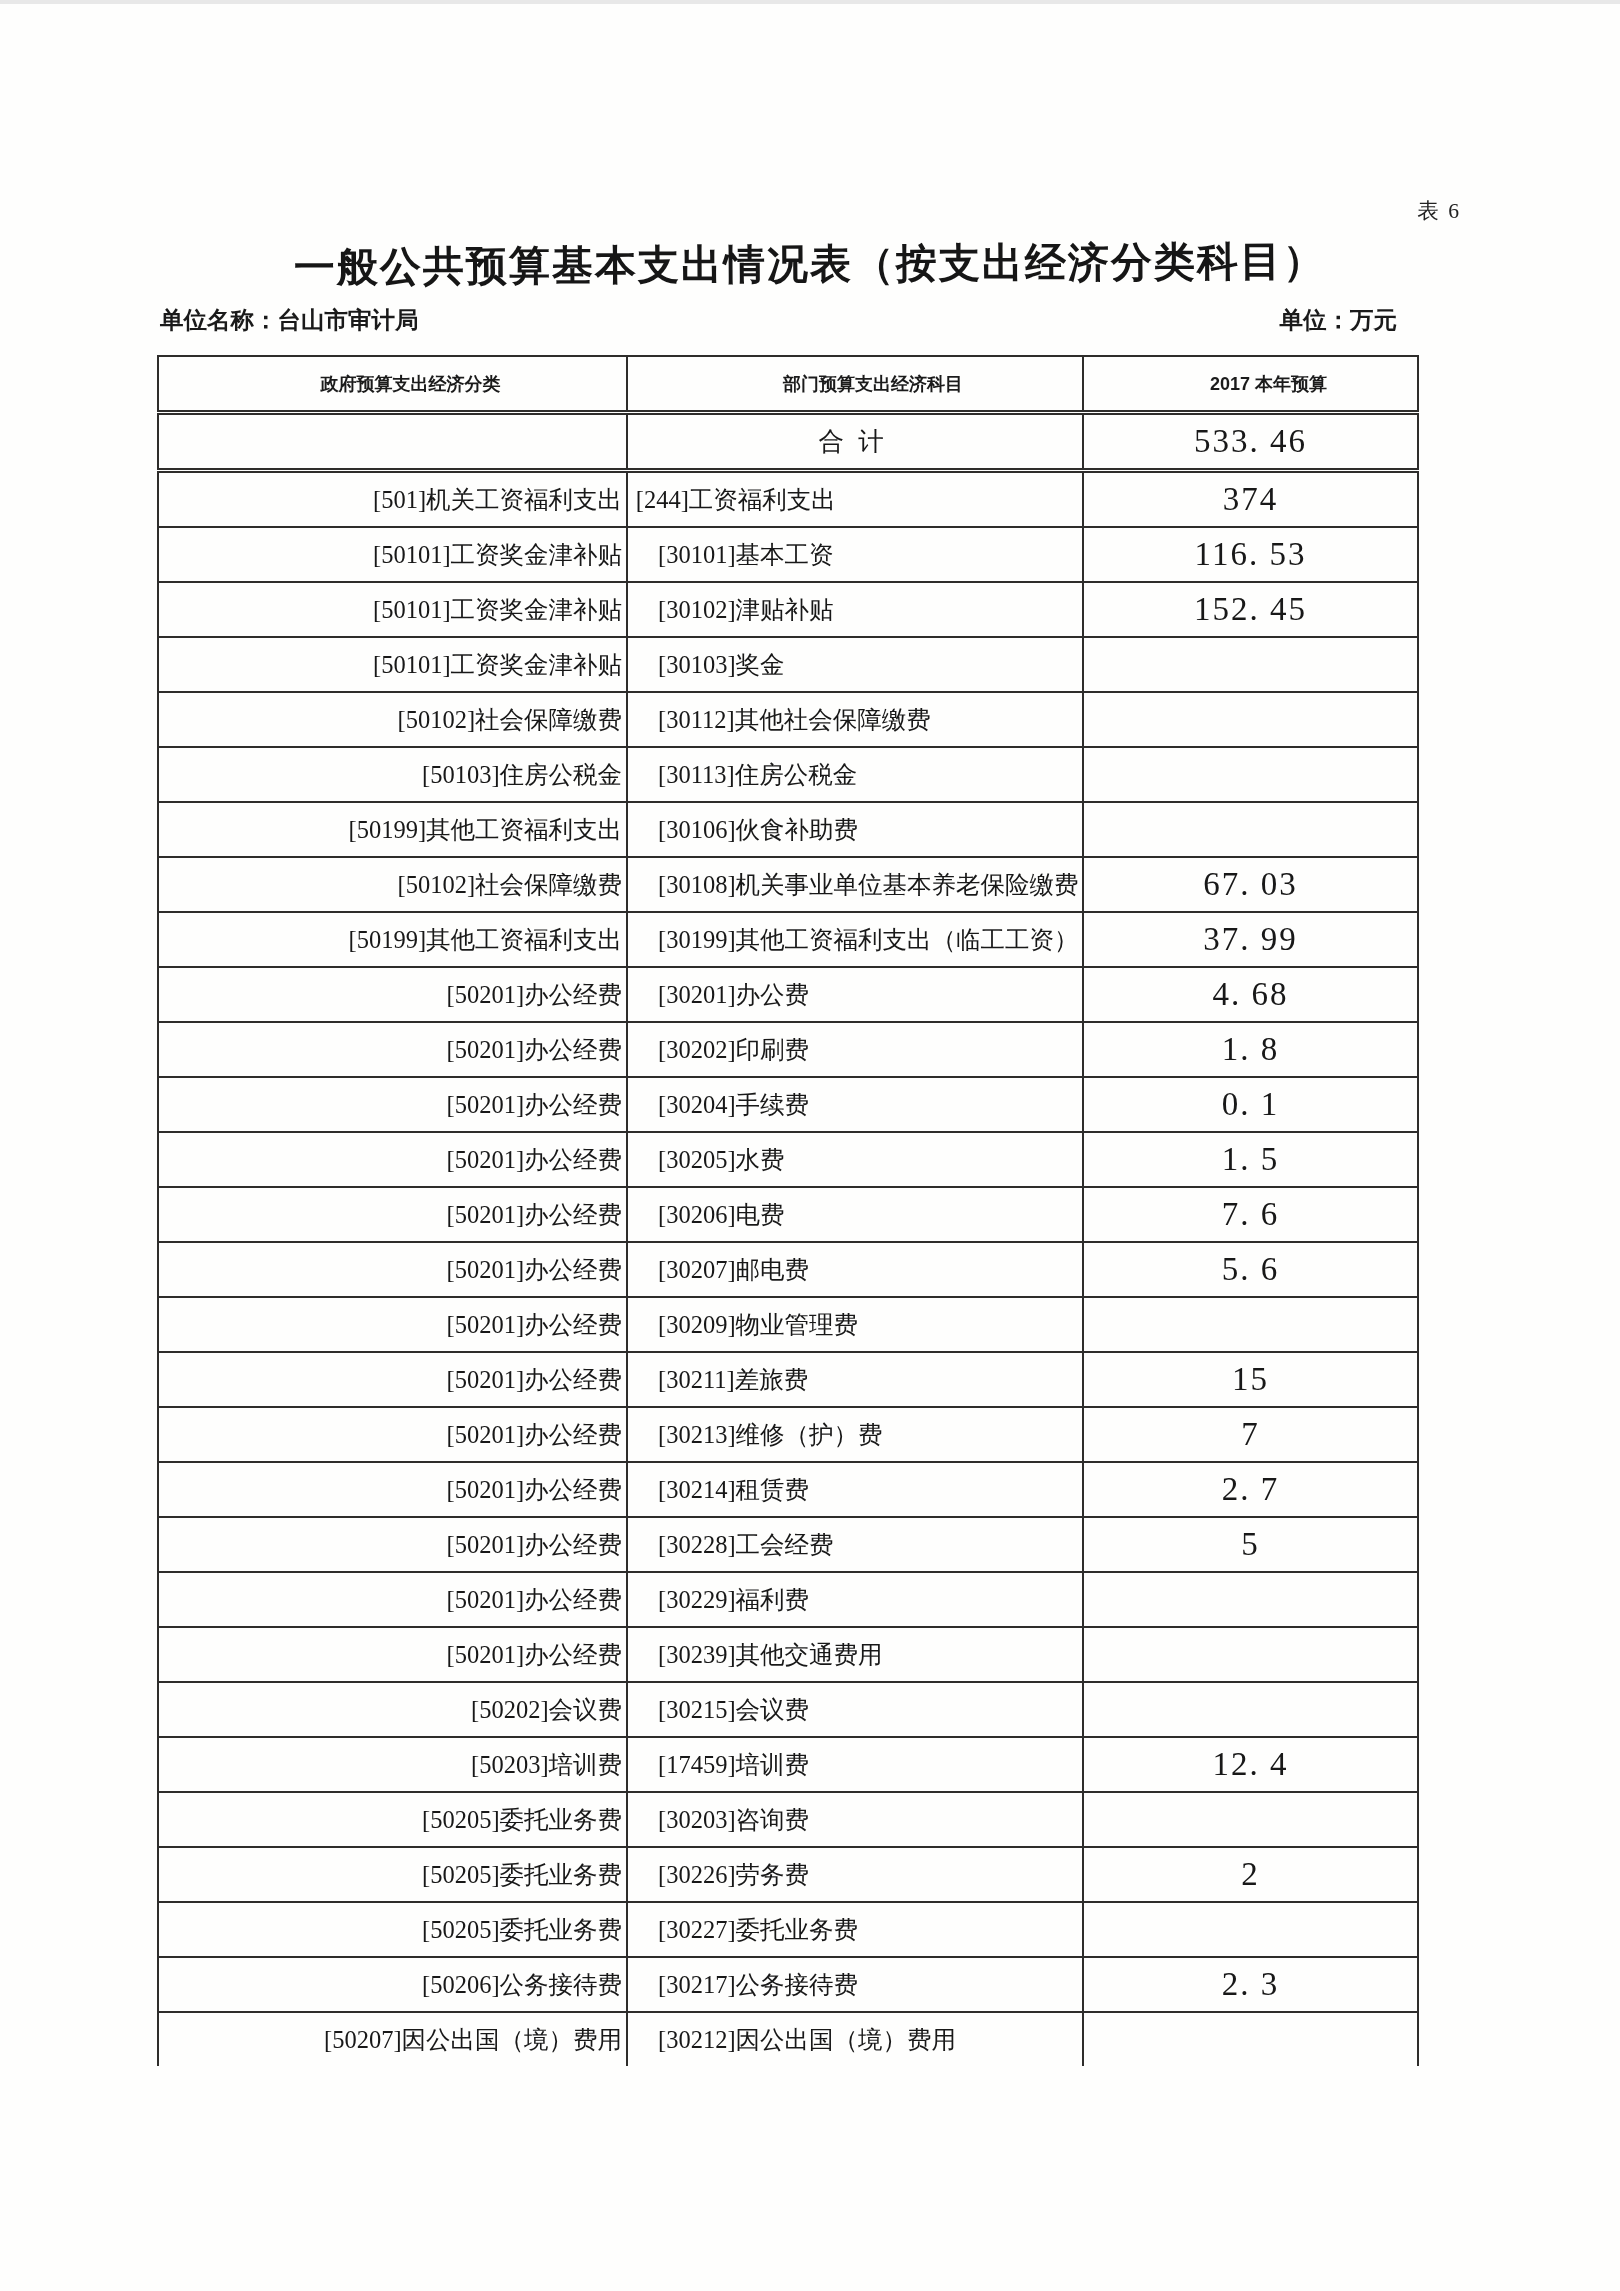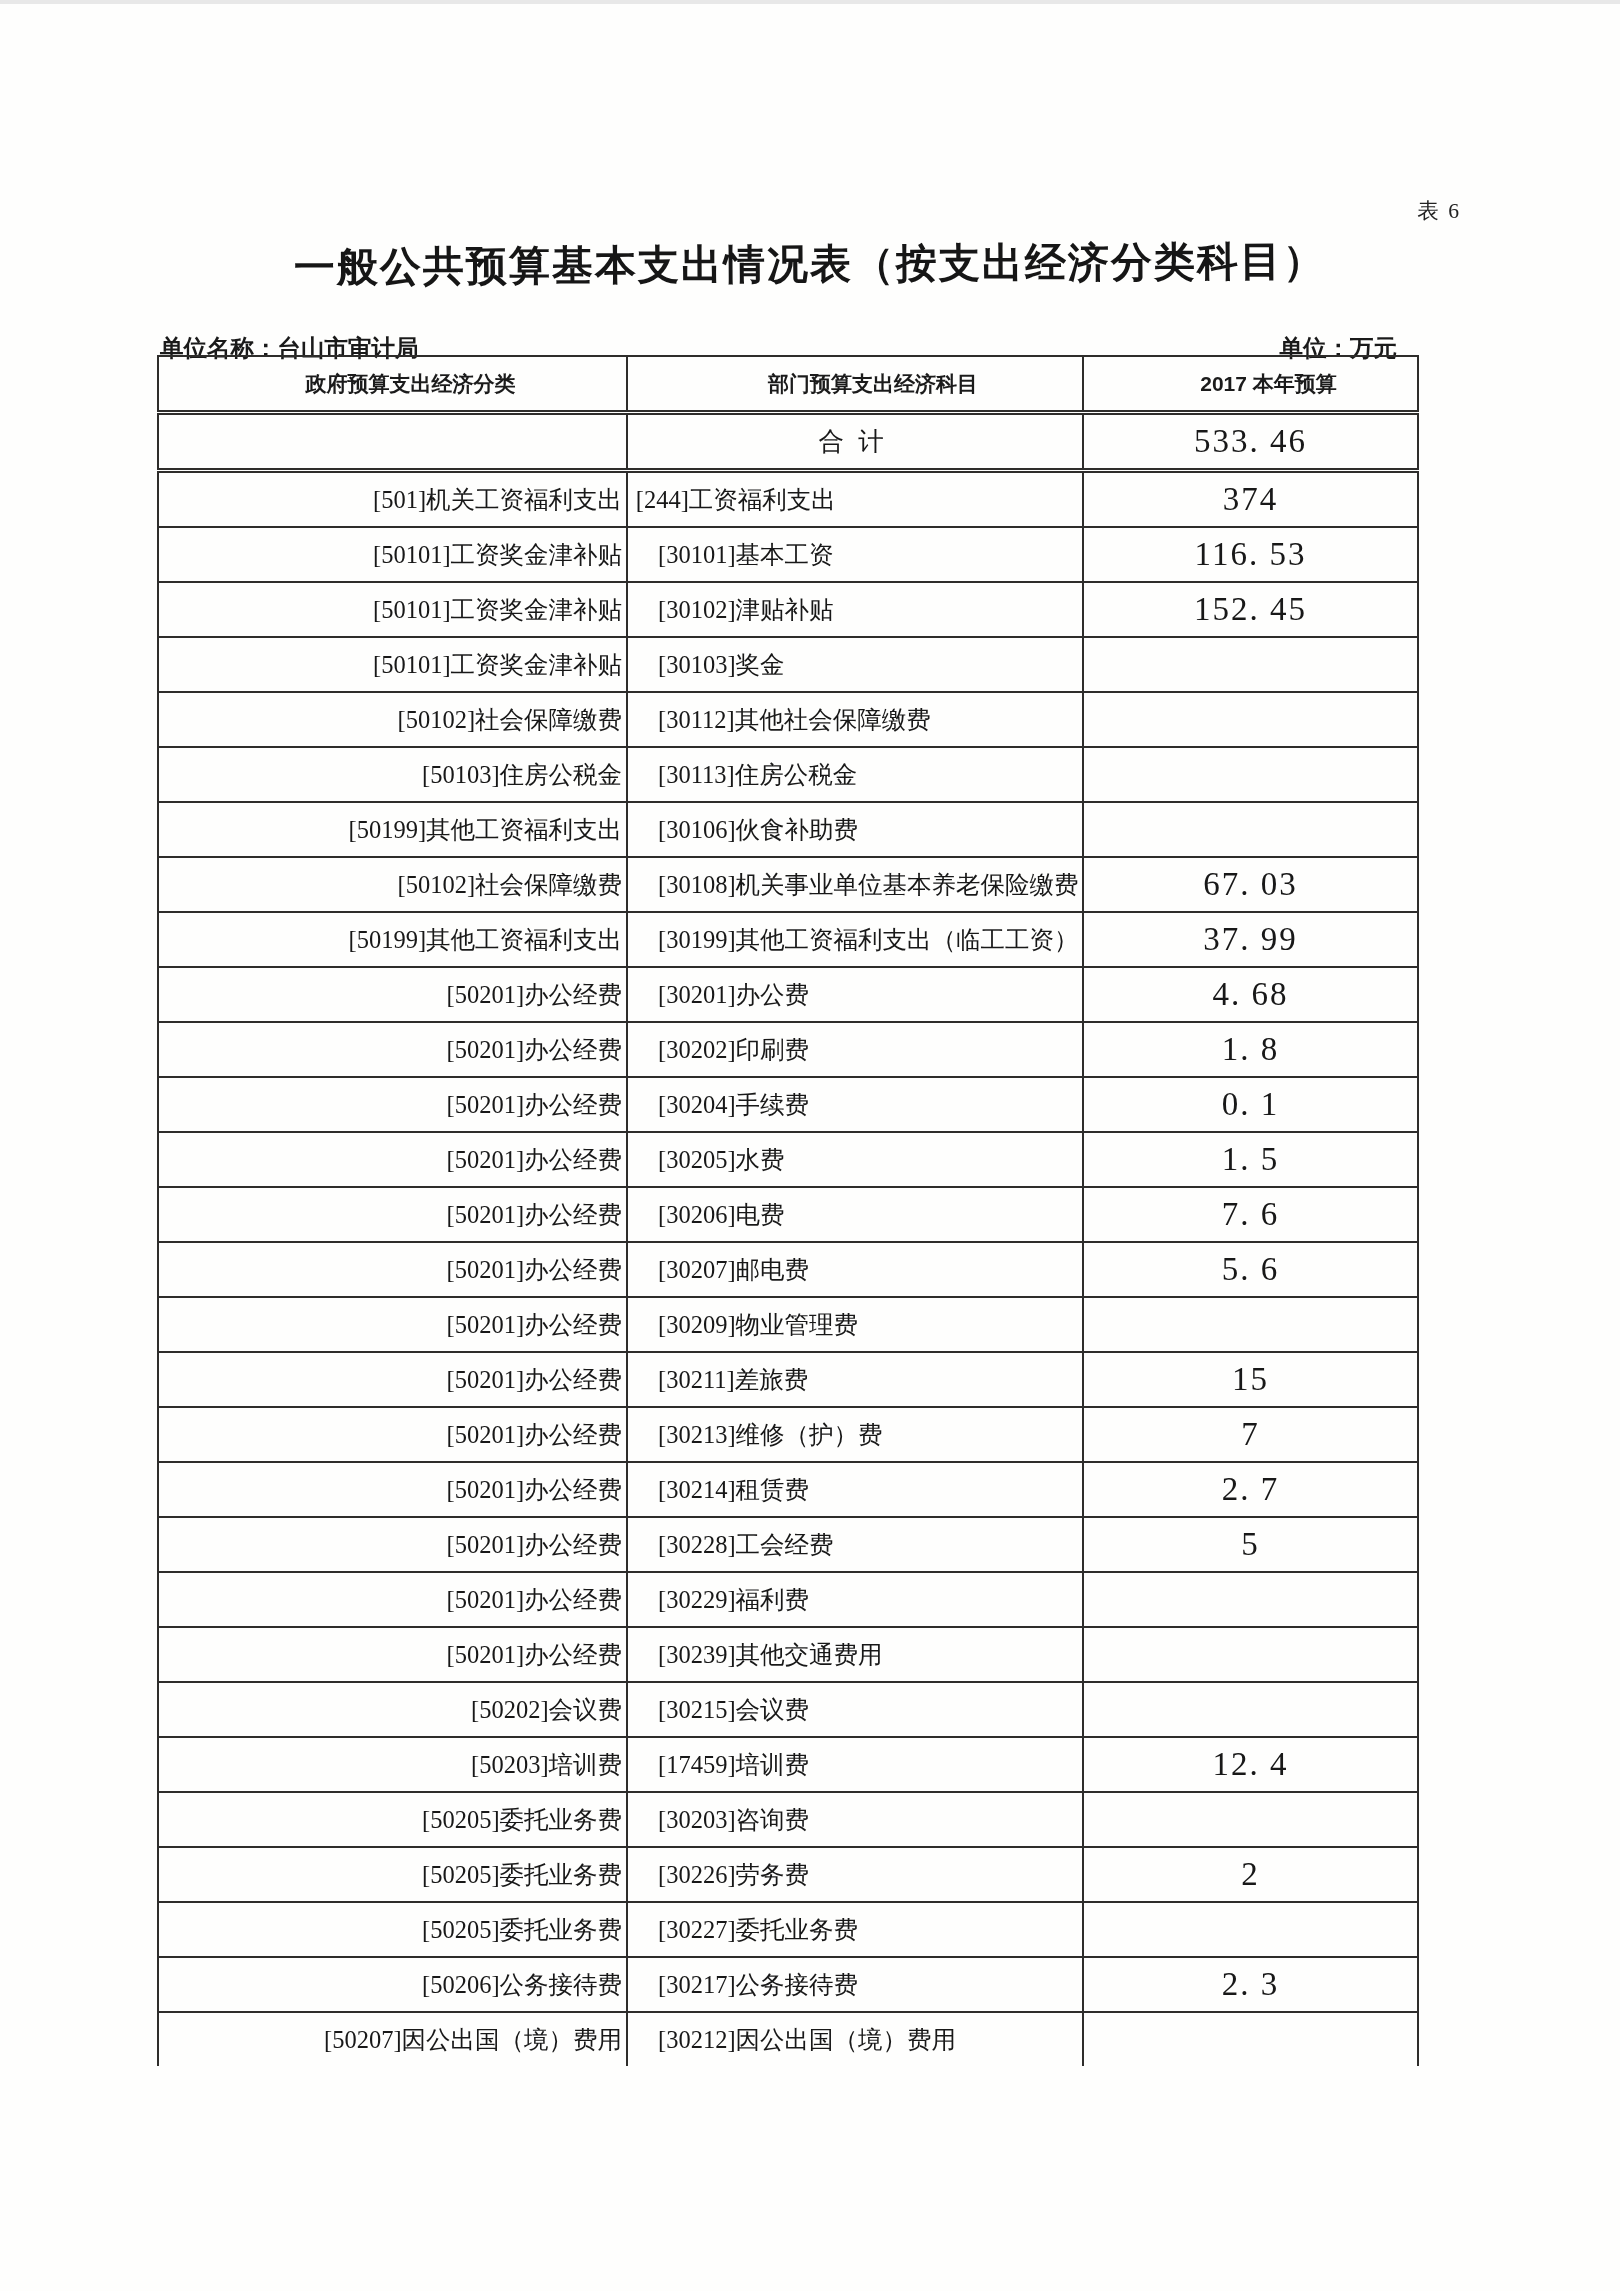--- a/index.html
+++ b/index.html
@@ -29,21 +29,21 @@
     text-align: center;
     font-size: 41px;
     font-weight: bold;
     letter-spacing: 2px;
     color: #161616;
     transform: rotate(-0.35deg);
     white-space: nowrap;
   }
   .meta-row {
     position: absolute;
-    top: 328px;
+    top: 300px;
     left: 160px;
     width: 1237px;
     display: flex;
     justify-content: space-between;
     align-items: flex-end;
     font-family: "Liberation Sans", "DejaVu Sans", sans-serif;
     font-weight: bold;
     font-size: 23.5px;
     color: #1a1a1a;
   }
@@ -61,21 +61,21 @@
   .budget-table th, .budget-table td {
     border: 2px solid #2e2d2b;
     height: 53px;
     padding: 0 3.9px;
     overflow: hidden;
     white-space: nowrap;
   }
   .budget-table th {
     font-family: "Liberation Sans", "DejaVu Sans", sans-serif;
     font-weight: bold;
-    font-size: 21px;
+    font-size: 18px;
     text-align: center;
     color: #1b1b1b;
     border-bottom: 5.9px double #2e2d2b;
     padding-left: 40px;
   }
   .budget-table td {
     font-size: 24.5px;
     color: #181818;
   }
   td.gov-cell    { text-align: right; padding-left: 7.8px; }

